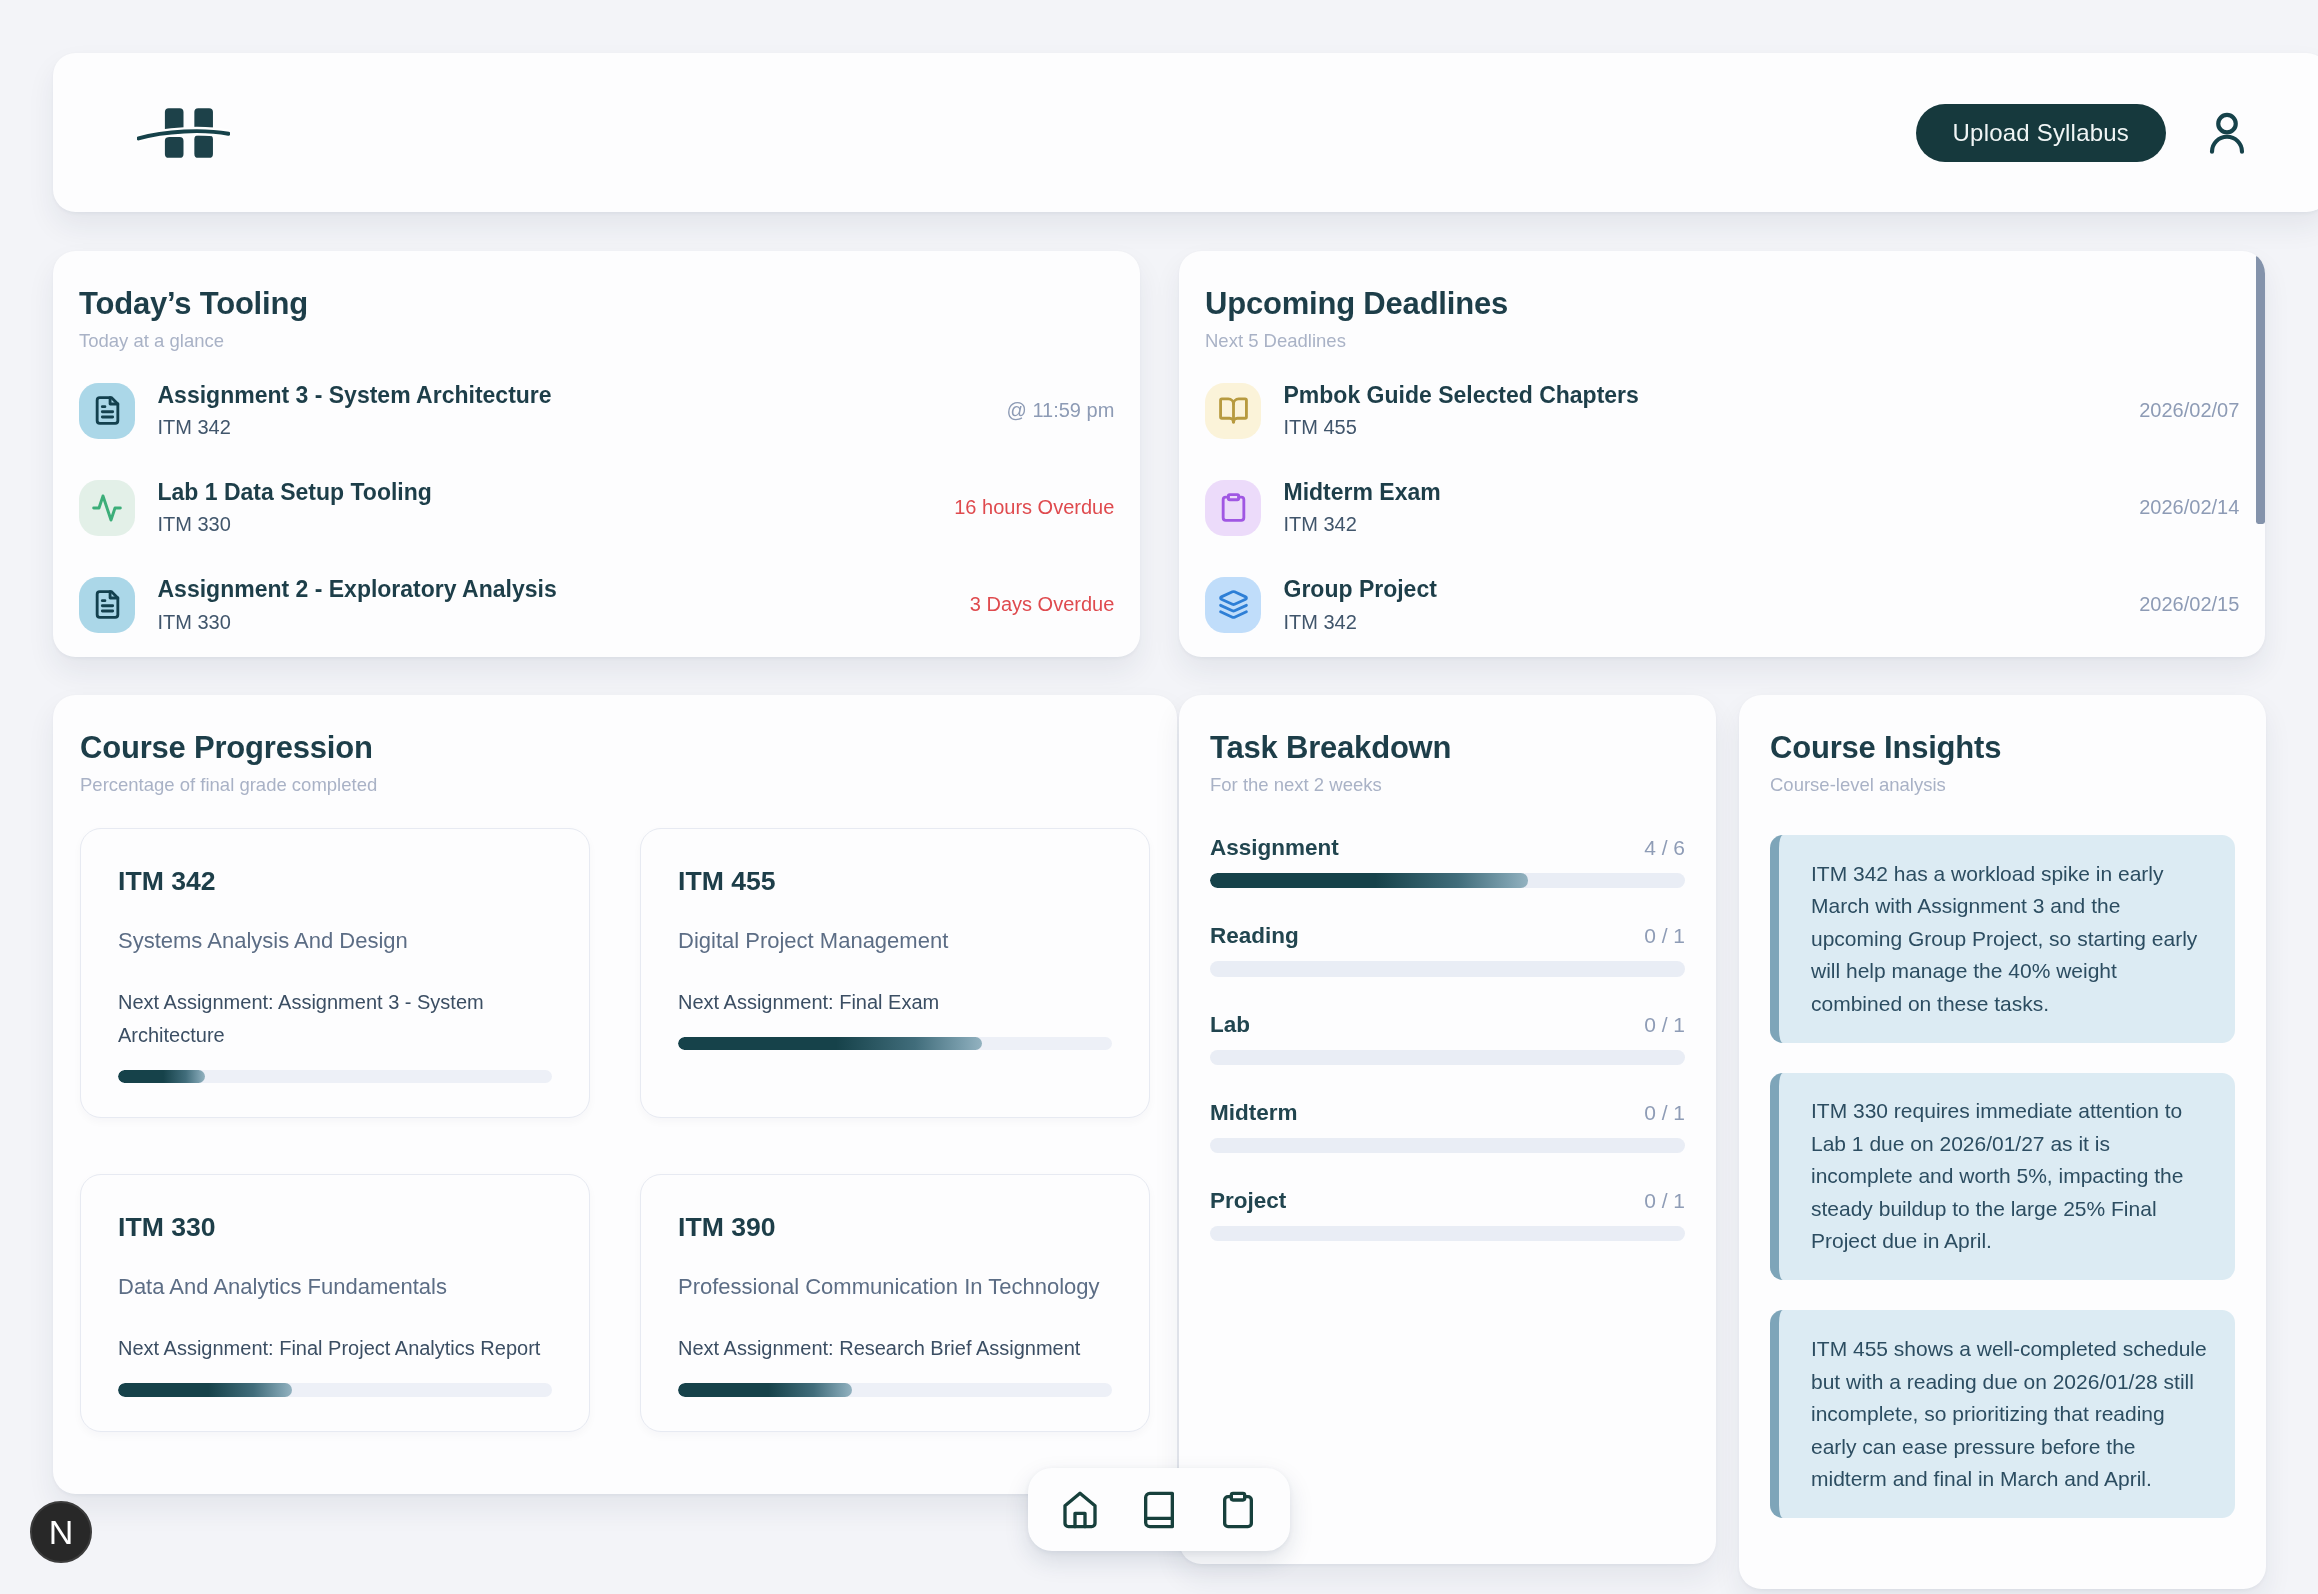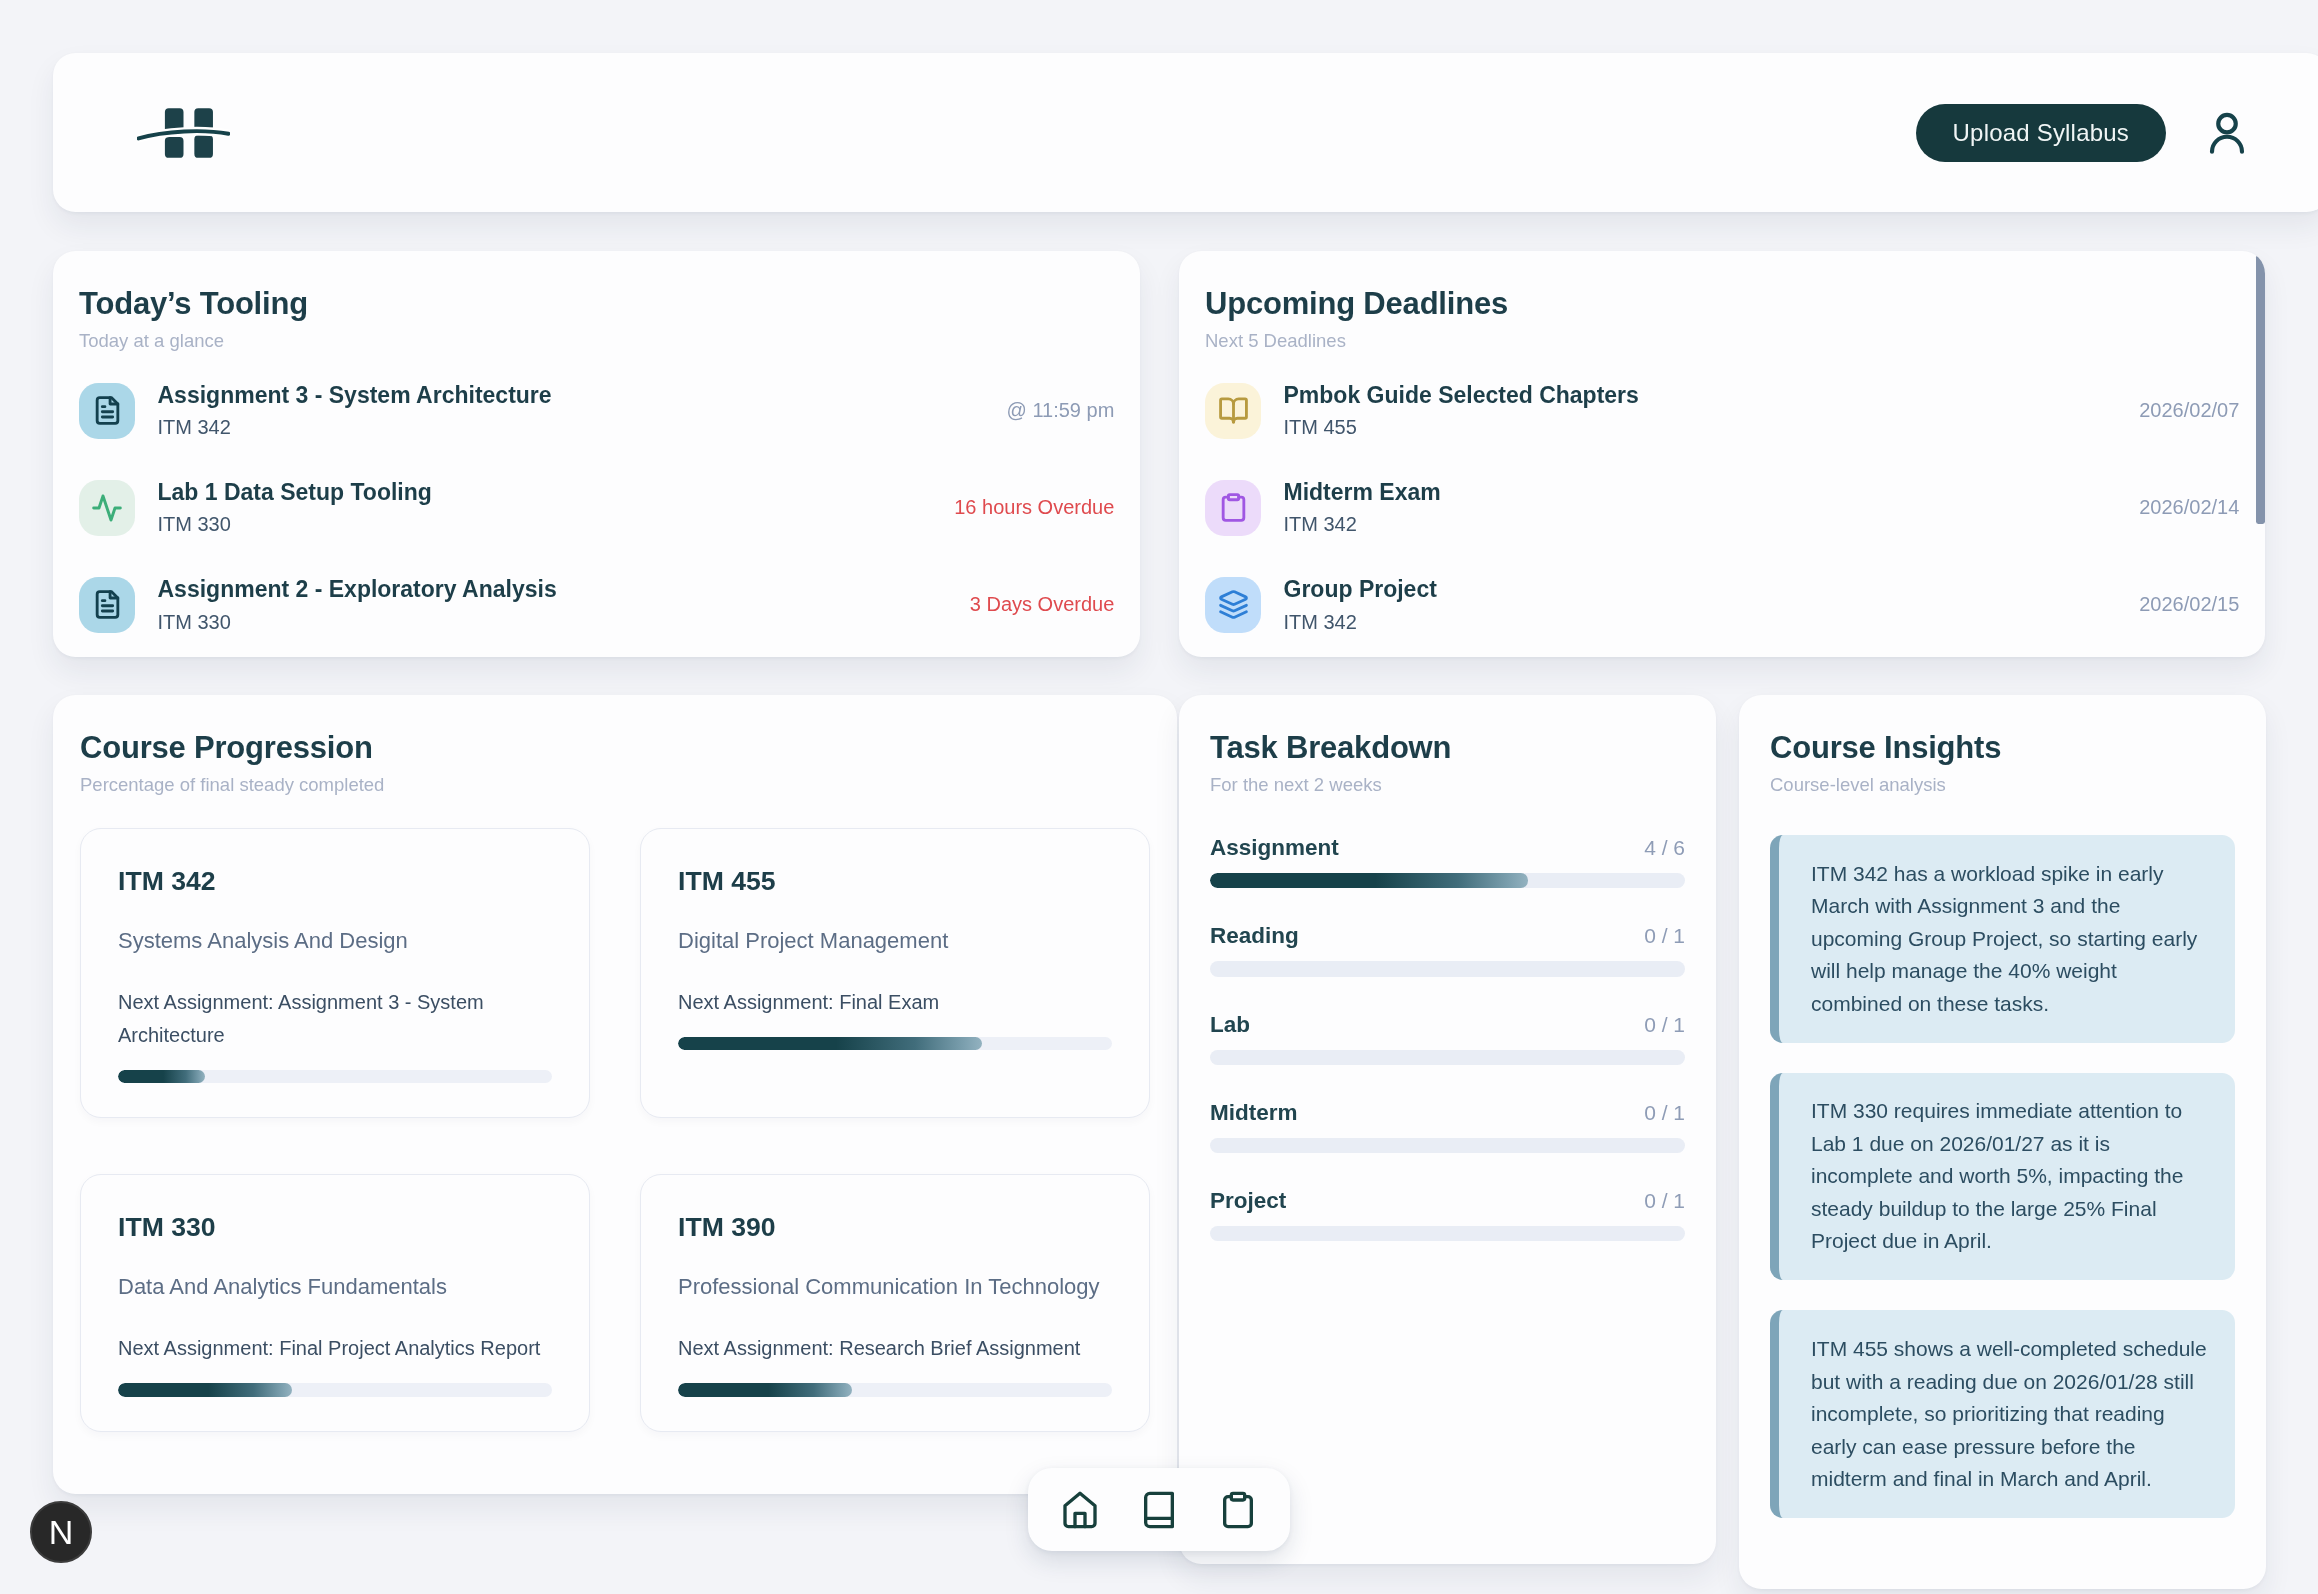--- a/index.html
+++ b/index.html
@@ -250,21 +250,21 @@
         </span>
         <span class="item-meta">2026/02/15</span>
       </div>
 
     </div>
     <div class="scroll-thumb"></div>
   </div>
 
   <div class="card" id="progress-card">
     <div class="card-title">Course Progression</div>
-    <div class="card-sub">Percentage of final steady completed</div>
+    <div class="card-sub">Percentage of final grade completed</div>
     <div class="course-grid">
 
       <div class="course-card">
         <div class="course-code">ITM 342</div>
         <div class="course-name">Systems Analysis And Design</div>
         <div class="course-next">Next Assignment: Assignment 3 - System Architecture</div>
         <div class="bar">
           <div class="bar-fill" style="width: 20%;"></div>
         </div>
       </div>

